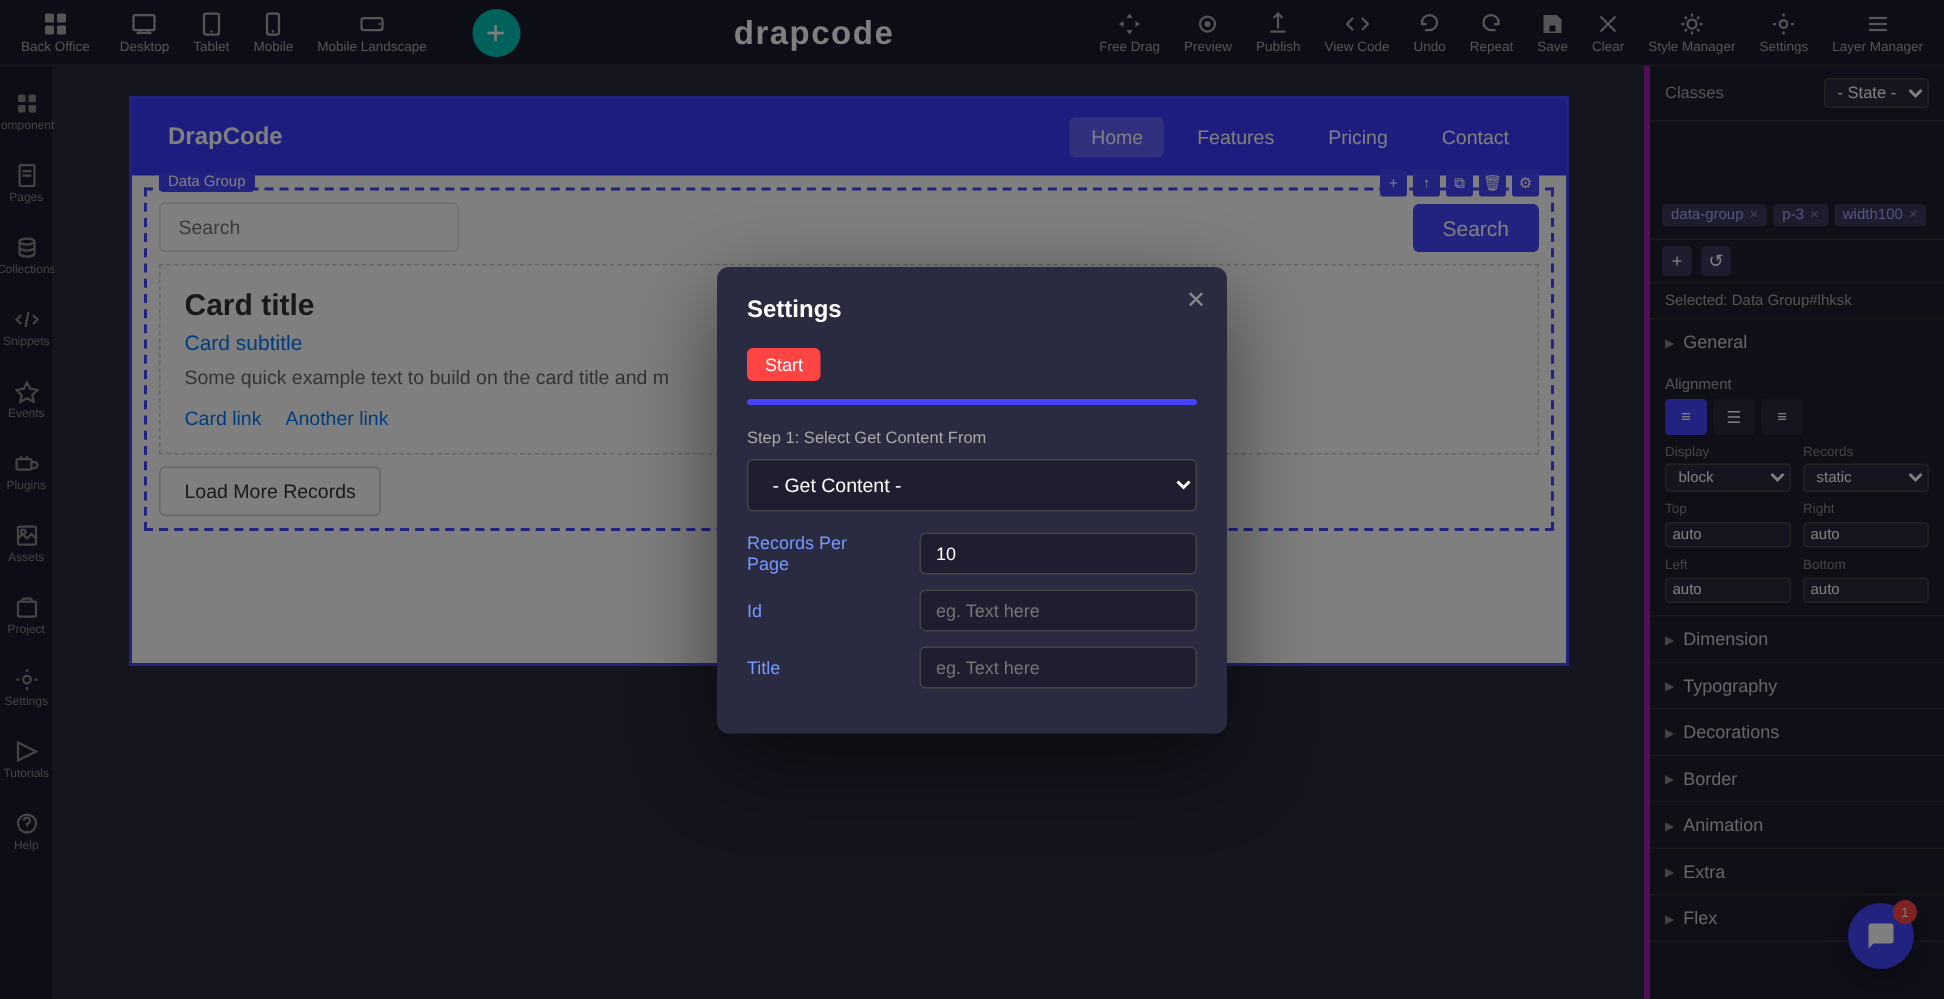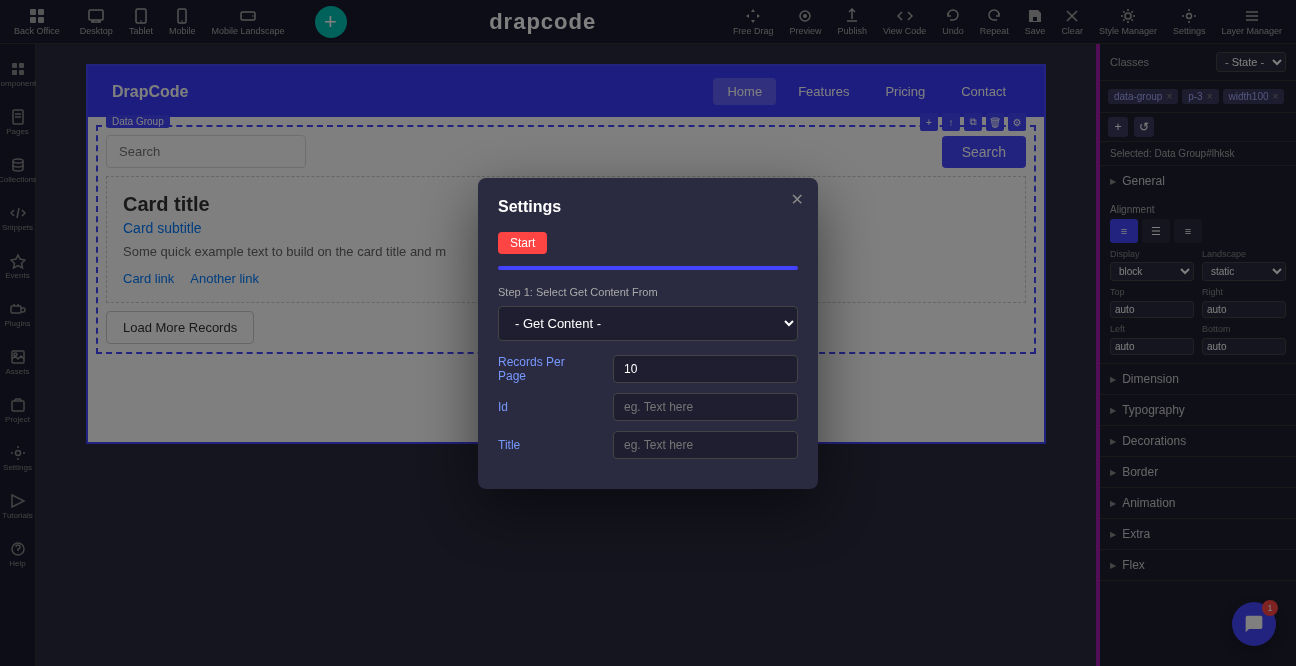--- a/index.html
+++ b/index.html
@@ -267,20 +267,21 @@
     }
     .class-tag {
       background: #3a3a5e;
       color: #aaf;
       font-size: 10px;
       padding: 2px 6px;
       border-radius: 3px;
       display: flex;
       align-items: center;
       gap: 4px;
+      margin-top: 47px;
     }
     .class-tag .remove { cursor: pointer; color: #888; }
     .class-tag-actions {
       display: flex;
       gap: 6px;
       padding: 4px 8px;
       border-bottom: 1px solid #333;
     }
     .class-tag-btn {
       background: #3a3a5e;
@@ -807,21 +808,21 @@
           <div class="align-btn">≡</div>
         </div>
         <div class="field-row">
           <div class="field-group">
             <div class="field-label">Display</div>
             <select class="field-select">
               <option>block</option>
             </select>
           </div>
           <div class="field-group">
-            <div class="field-label">Landscape</div>
+            <div class="field-label">Records</div>
             <select class="field-select">
               <option>static</option>
             </select>
           </div>
         </div>
         <div class="field-row">
           <div class="field-group">
             <div class="field-label">Top</div>
             <input class="field-input-sm" type="text" value="auto" style="">
           </div>

